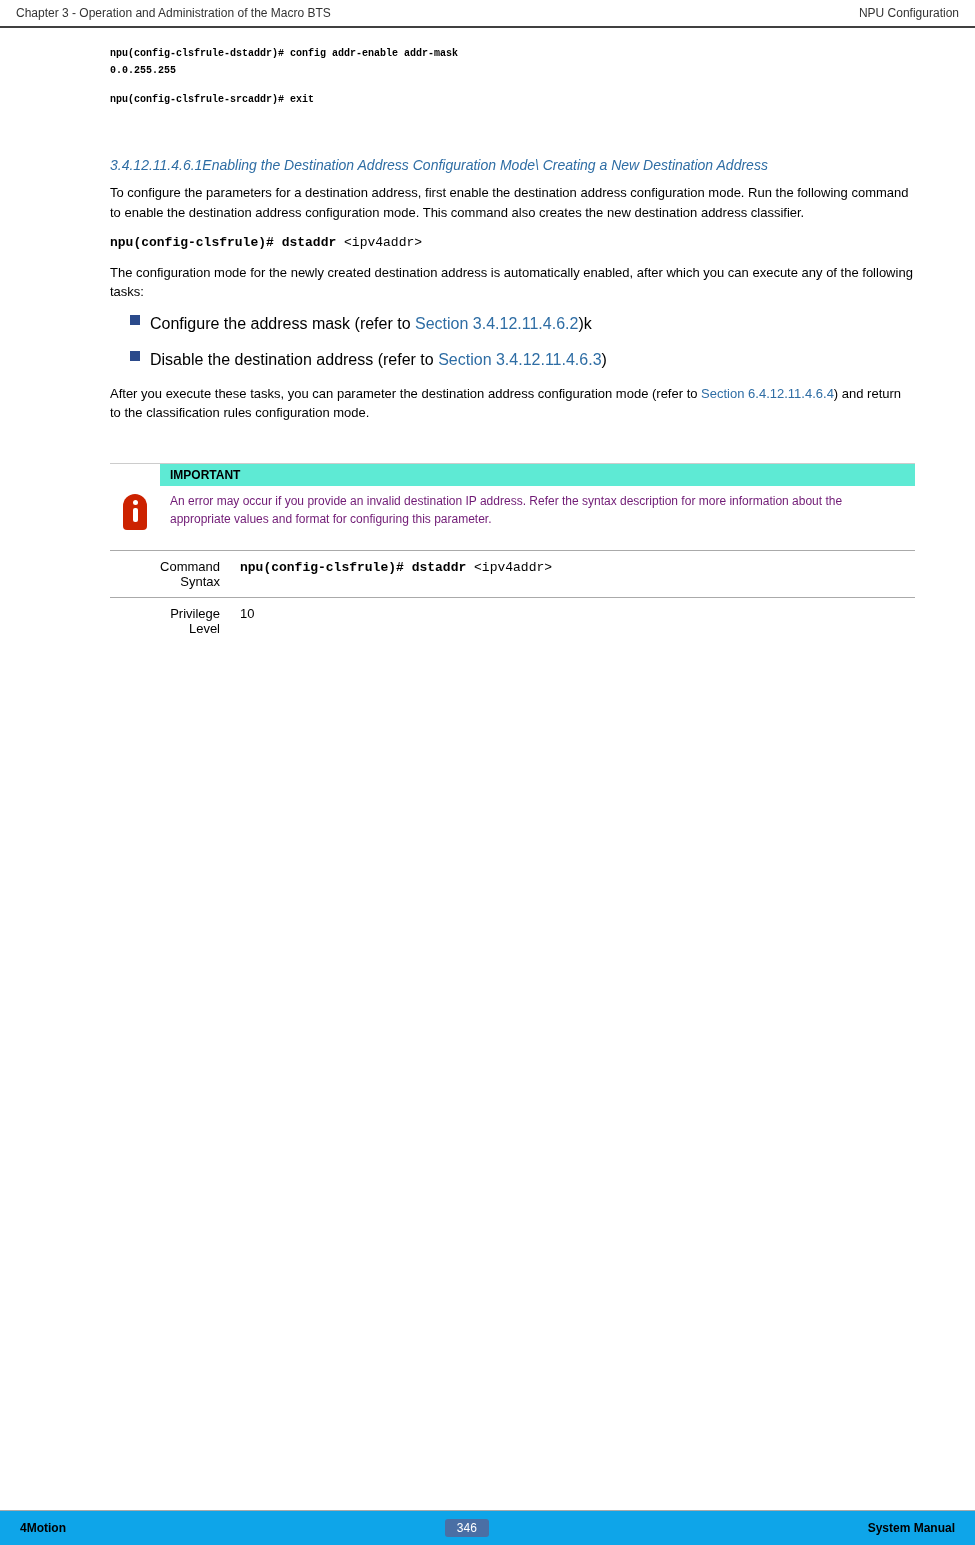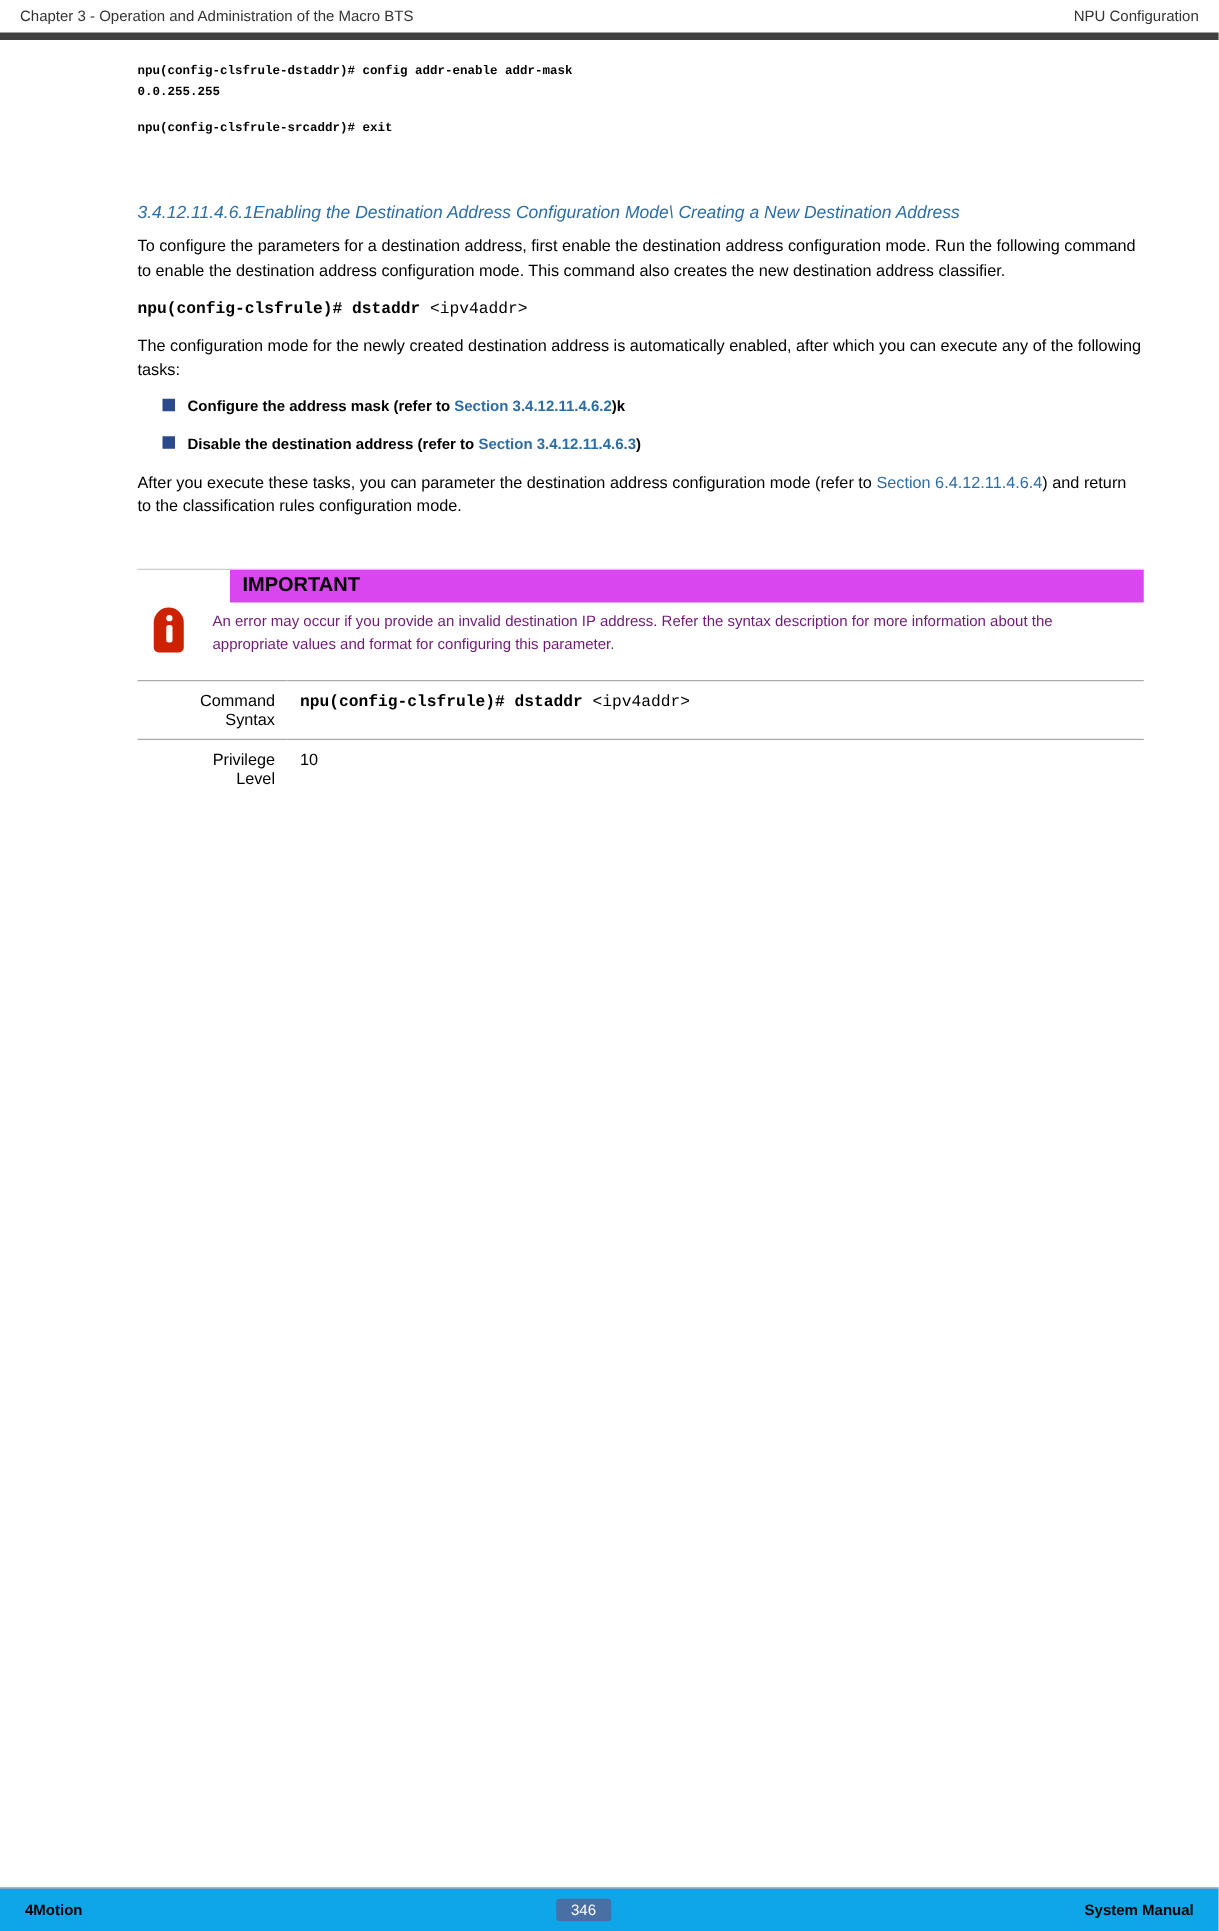--- a/index.html
+++ b/index.html
@@ -12,21 +12,21 @@
       min-height: 1545px;
       position: relative;
     }
 
     
     .page-header {
       display: flex;
       justify-content: space-between;
       align-items: flex-start;
       padding: 6px 16px 6px 16px;
-      border-bottom: 6px solid #404040;
+      border-bottom: 2px solid #404040;
       background: #fff;
     }
     .header-left {
       font-size: 12px;
       color: #333;
       font-weight: normal;
     }
     .header-right {
       font-size: 12px;
       color: #333;
@@ -83,23 +83,22 @@
 
     
     .bullet-list {
       margin: 10px 0 10px 20px;
       list-style: none;
     }
     .bullet-list li {
       display: flex;
       align-items: flex-start;
       margin-bottom: 12px;
-      font-size: 12px;
+      font-size: 16px;
       line-height: 1.5;
-      font-weight: bold;
     }
     .bullet-square {
       display: inline-block;
       width: 10px;
       height: 10px;
       background: #2b4a8b;
       margin-right: 10px;
       margin-top: 3px;
       flex-shrink: 0;
     }
@@ -146,26 +145,25 @@
       height: 14px;
       background: #fff;
       border-radius: 2px;
       margin-top: 3px;
     }
     .important-content {
       flex: 1;
       border-left: none;
     }
     .important-header {
-      background: #d946ef;
+      background: #5eead4;
       padding: 4px 10px;
-      font-size: 16px;
+      font-size: 12px;
       font-weight: bold;
       margin-bottom: 6px;
-      margin-left: 24px;
     }
     .important-text {
       font-size: 12px;
       color: #701a75;
       line-height: 1.5;
       padding: 0 10px;
     }
 
     
     .cmd-table {

